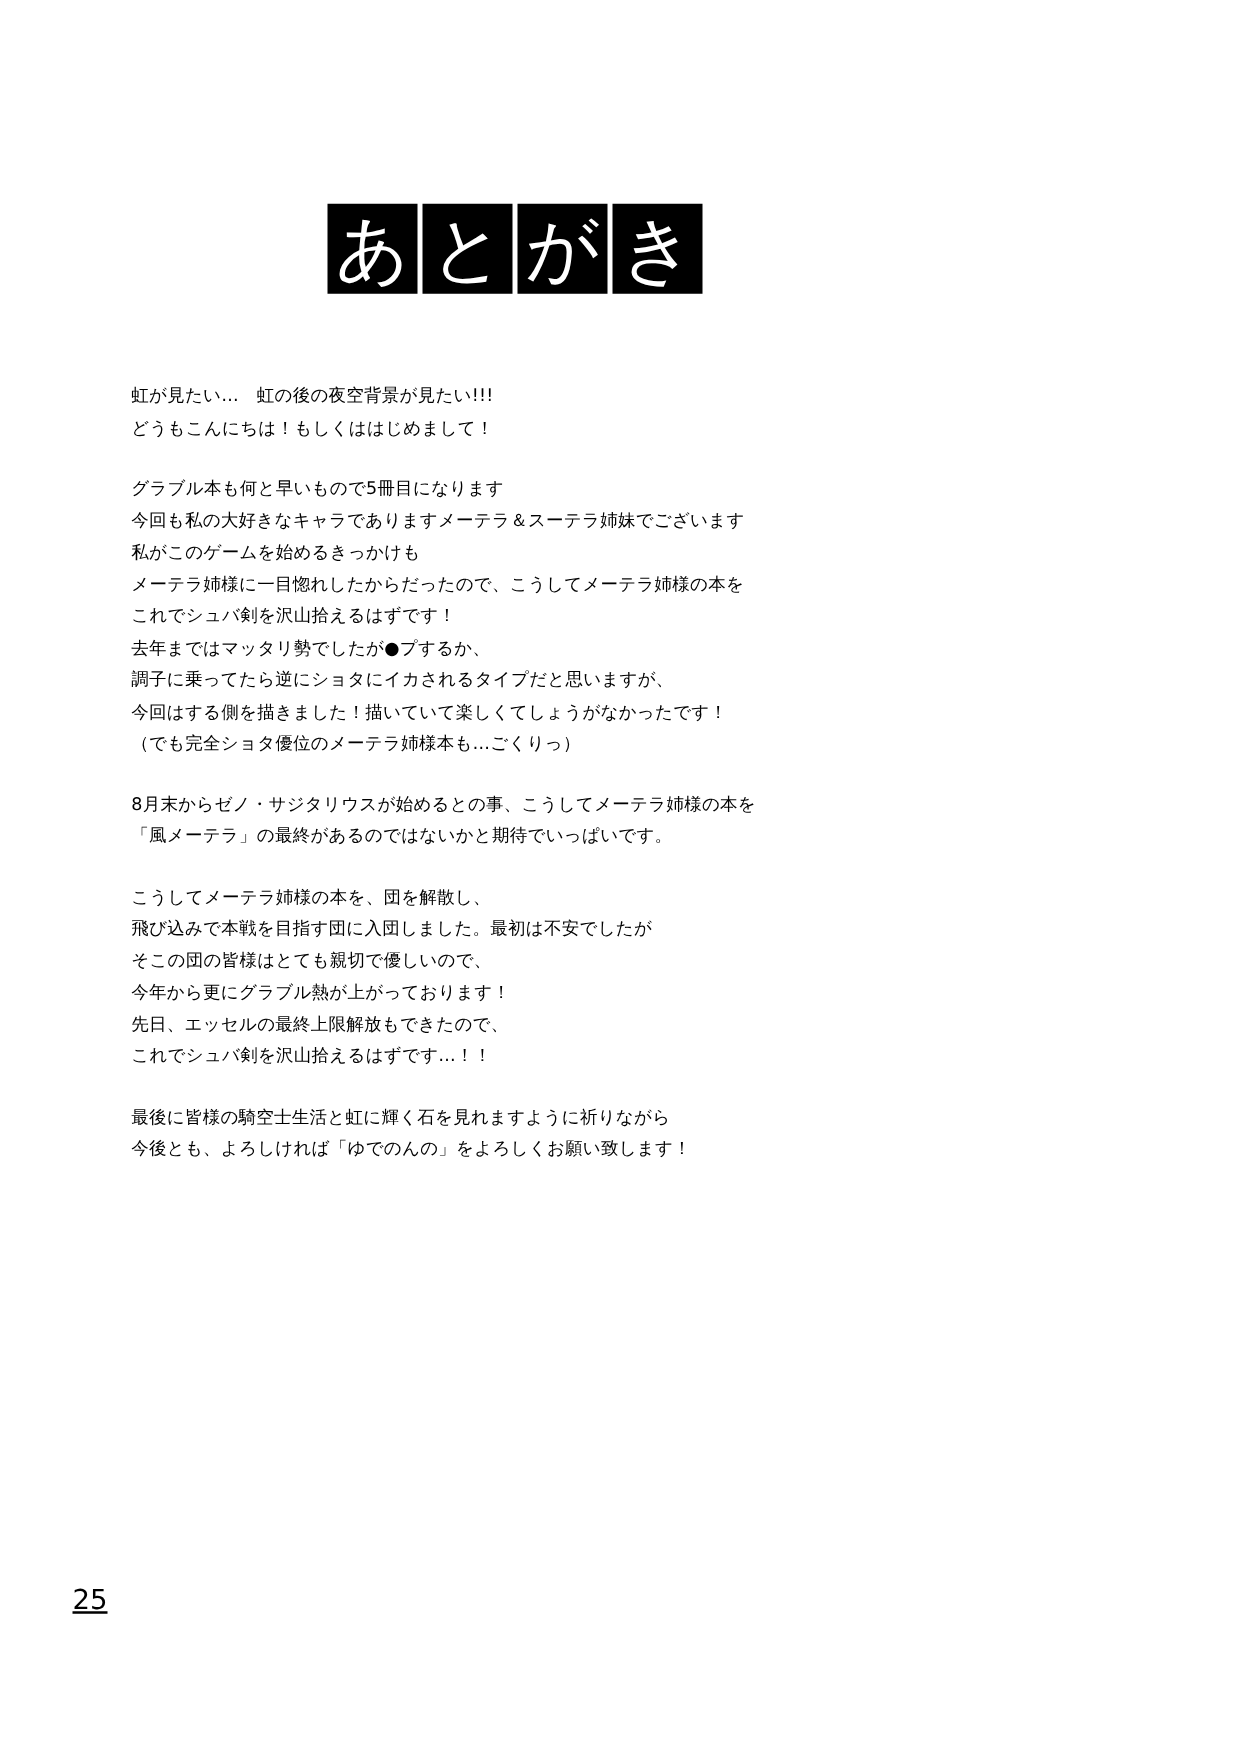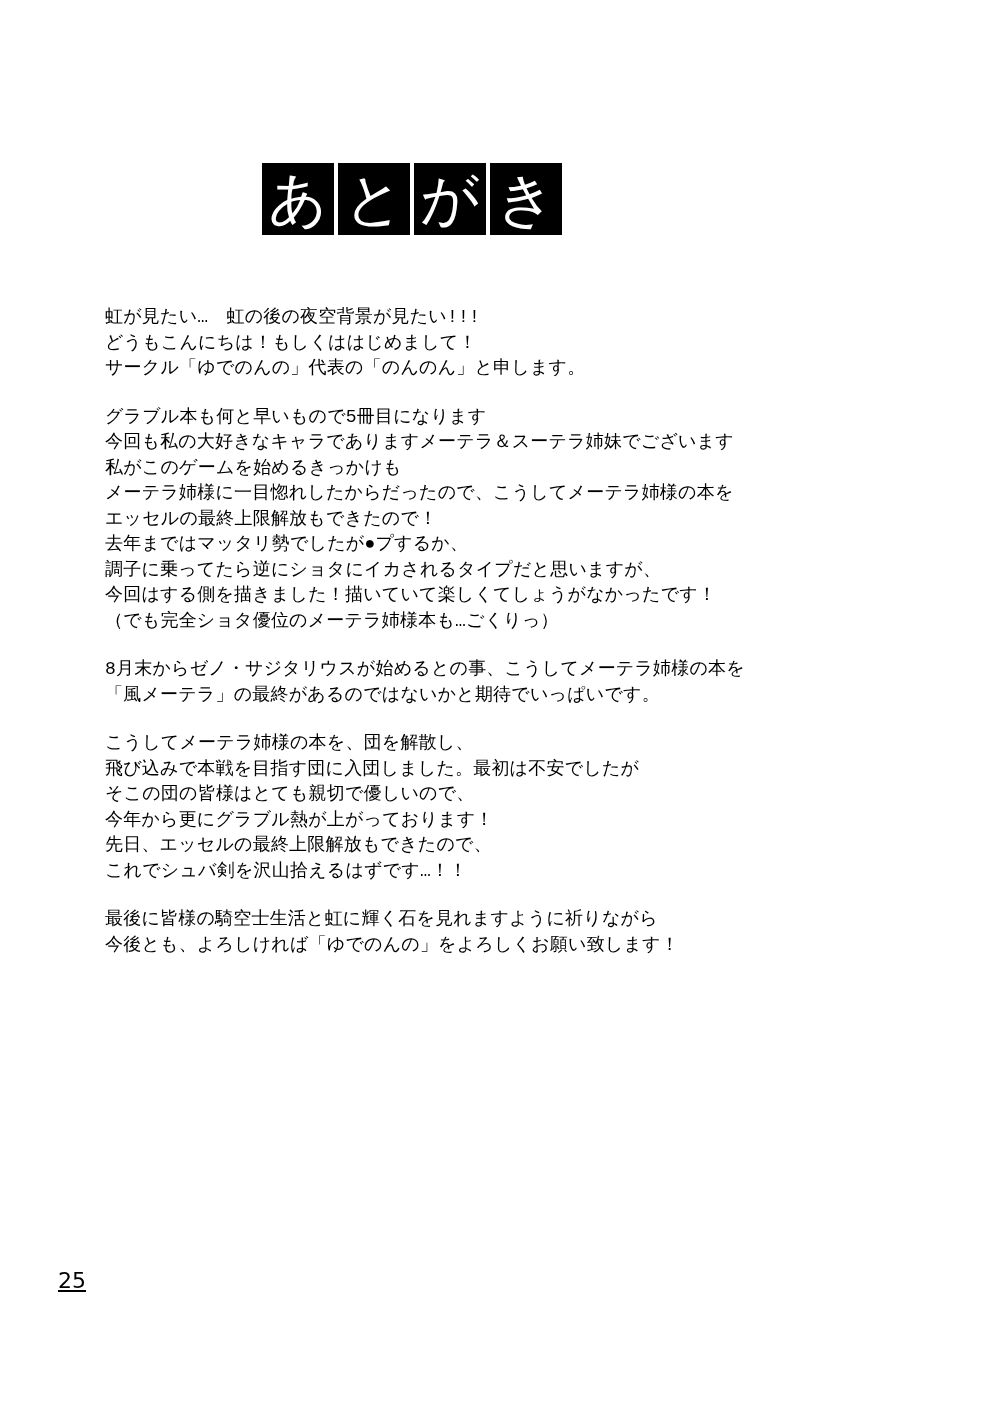--- a/index.html
+++ b/index.html
@@ -35,24 +35,23 @@
     font-family: "DejaVu Sans", "Liberation Sans", sans-serif;
     font-weight: 400;
   }
 
   
   .body-text {
     position: absolute;
     left: 105px;
     top: 305px;
     width: 840px;
-    font-size: 18px;
+    font-size: 14px;
     line-height: 25.5px;
     letter-spacing: 0.2px;
-    font-family: Liberation Mono, monospace;
   }
   .para {
     margin: 0 0 23px 0;
   }
   .para:last-child {
     margin-bottom: 18px;
   }
   .line {
     white-space: pre;
     display: block;
@@ -76,29 +75,28 @@
   <span class="title-char">と</span>
   <span class="title-char">が</span>
   <span class="title-char">き</span>
 </div>
 
 <div class="body-text">
 
   <div class="para">
     <span class="line">虹が見たい…　虹の後の夜空背景が見たい!!!</span>
     <span class="line">どうもこんにちは！もしくははじめまして！</span>
-    <span class="line">サークル「ゆでのんの」代表の「のんのん」と申します。</span>
   </div>
 
   <div class="para">
     <span class="line">グラブル本も何と早いもので5冊目になります</span>
     <span class="line">今回も私の大好きなキャラでありますメーテラ＆スーテラ姉妹でございます</span>
     <span class="line">私がこのゲームを始めるきっかけも</span>
     <span class="line">メーテラ姉様に一目惚れしたからだったので、こうしてメーテラ姉様の本を</span>
-    <span class="line">エッセルの最終上限解放もできたので！</span>
+    <span class="line">これでシュバ剣を沢山拾えるはずです！</span>
     <span class="line">去年まではマッタリ勢でしたが●プするか、</span>
     <span class="line">調子に乗ってたら逆にショタにイカされるタイプだと思いますが、</span>
     <span class="line">今回はする側を描きました！描いていて楽しくてしょうがなかったです！</span>
     <span class="line">（でも完全ショタ優位のメーテラ姉様本も…ごくりっ）</span>
   </div>
 
   <div class="para">
     <span class="line">8月末からゼノ・サジタリウスが始めるとの事、こうしてメーテラ姉様の本を</span>
     <span class="line">「風メーテラ」の最終があるのではないかと期待でいっぱいです。</span>
   </div>

